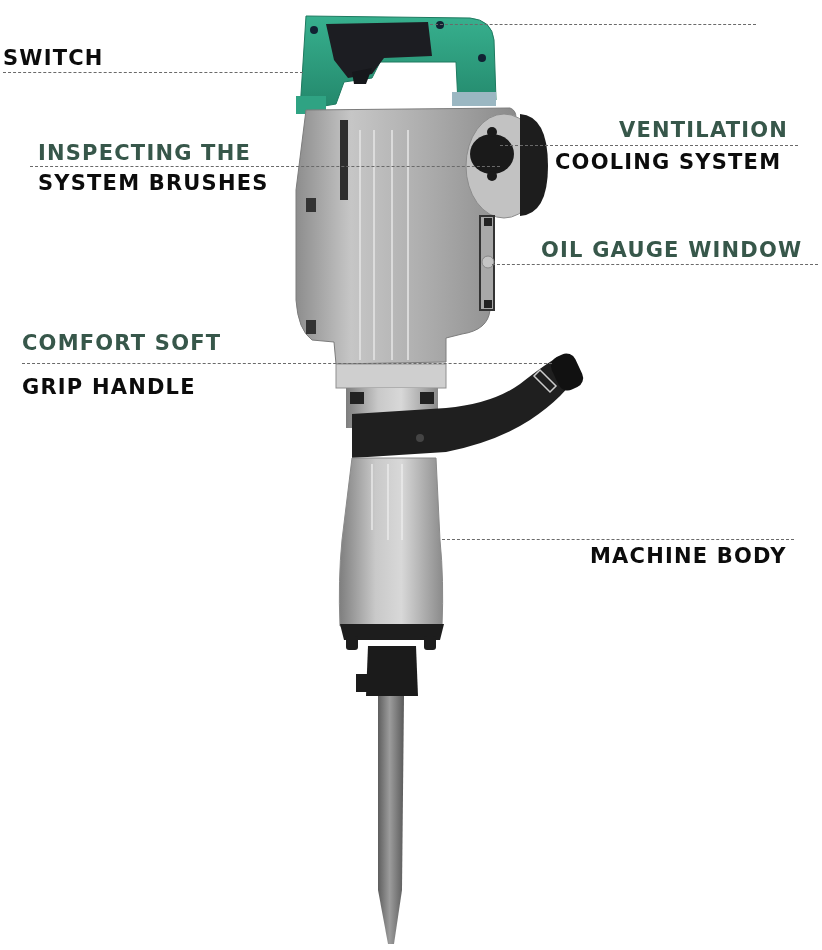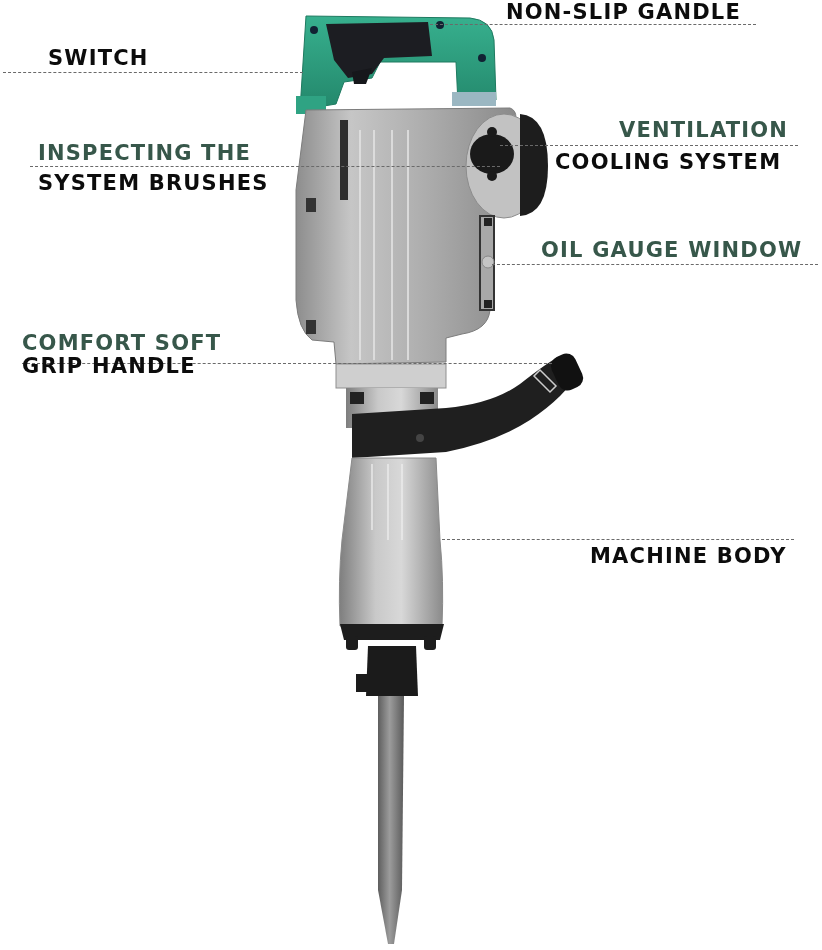--- a/index.html
+++ b/index.html
@@ -113,36 +113,35 @@
     <g>
       <path d="M368 646 L416 646 L418 696 L366 696 Z" fill="#1b1b1b"></path>
       <rect x="356" y="674" width="14" height="18" fill="#1b1b1b"></rect>
     </g>
 
     <g>
       <path d="M378 696 L404 696 L402 890 L394 944 L388 944 L378 890 Z" fill="url(#steel)"></path>
     </g>
   </svg>
 
-  <span class="label dark" style="left:506px; top:2px;">NON-SLIP GANDLE</span>
   <div class="leader" style="left:430px; top:24px; width:326px;"></div>
 
-  <span class="label dark" style="left:3px; top:48px;margin-left:45px;">SWITCH</span>
+  <span class="label dark" style="left:3px; top:48px;">SWITCH</span>
   <div class="leader" style="left:3px; top:72px; width:300px;"></div>
 
   <span class="label green" style="left:38px; top:143px;">INSPECTING THE</span>
   <div class="leader" style="left:30px; top:166px; width:470px;"></div>
   <span class="label dark" style="left:38px; top:173px;">SYSTEM BRUSHES</span>
 
   <span class="label green" style="left:619px; top:120px;">VENTILATION</span>
   <div class="leader" style="left:500px; top:145px; width:298px;"></div>
   <span class="label green" style="left:541px; top:240px;">OIL GAUGE WINDOW</span>
 
   <span class="label dark" style="left:555px; top:152px;">COOLING SYSTEM</span>
   <div class="leader" style="left:492px; top:264px; width:326px;"></div>
 
   <span class="label green" style="left:22px; top:333px;">COMFORT SOFT</span>
   <div class="leader" style="left:22px; top:363px; width:530px;"></div>
-  <span class="label dark" style="left:22px; top:356px;text-align:center;">GRIP HANDLE</span>
+  <span class="label dark" style="left:22px; top:377px;text-align:center;">GRIP HANDLE</span>
 
   <div class="leader" style="left:442px; top:539px; width:352px;"></div>
   <span class="label dark" style="left:582px; top:546px;margin-left:8px;">MACHINE BODY</span>
 </div>
 
 </body></html>

